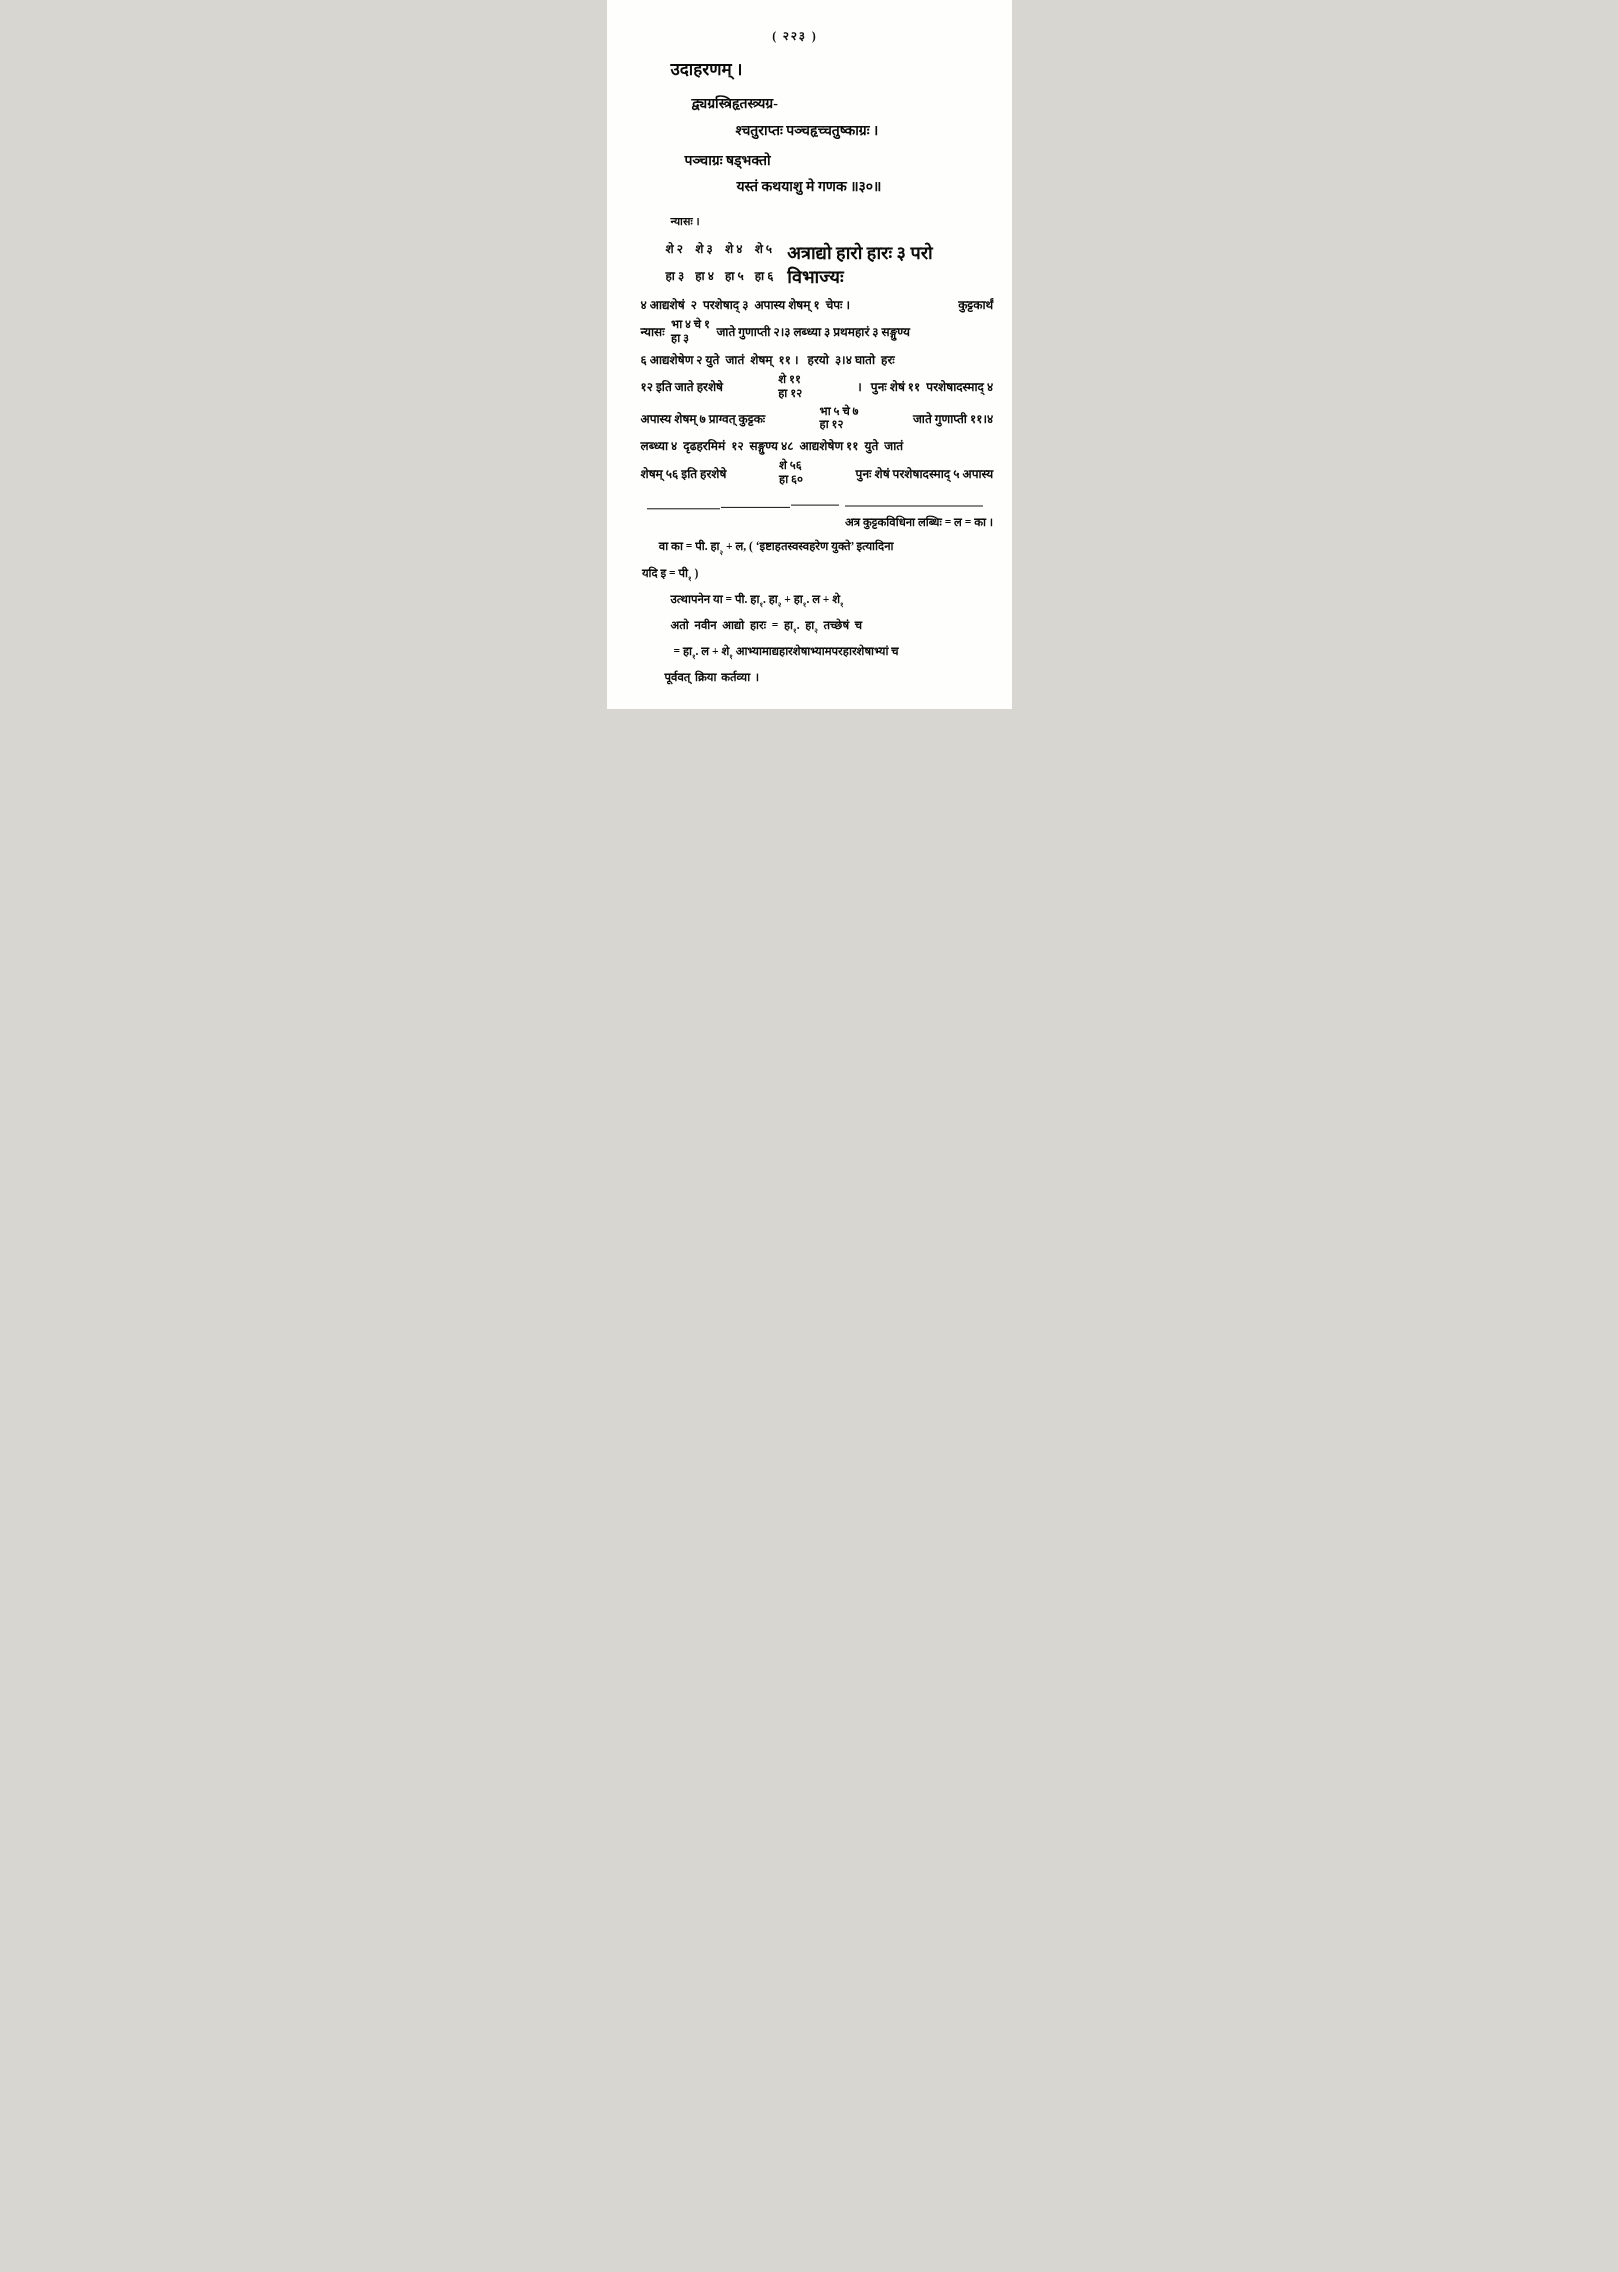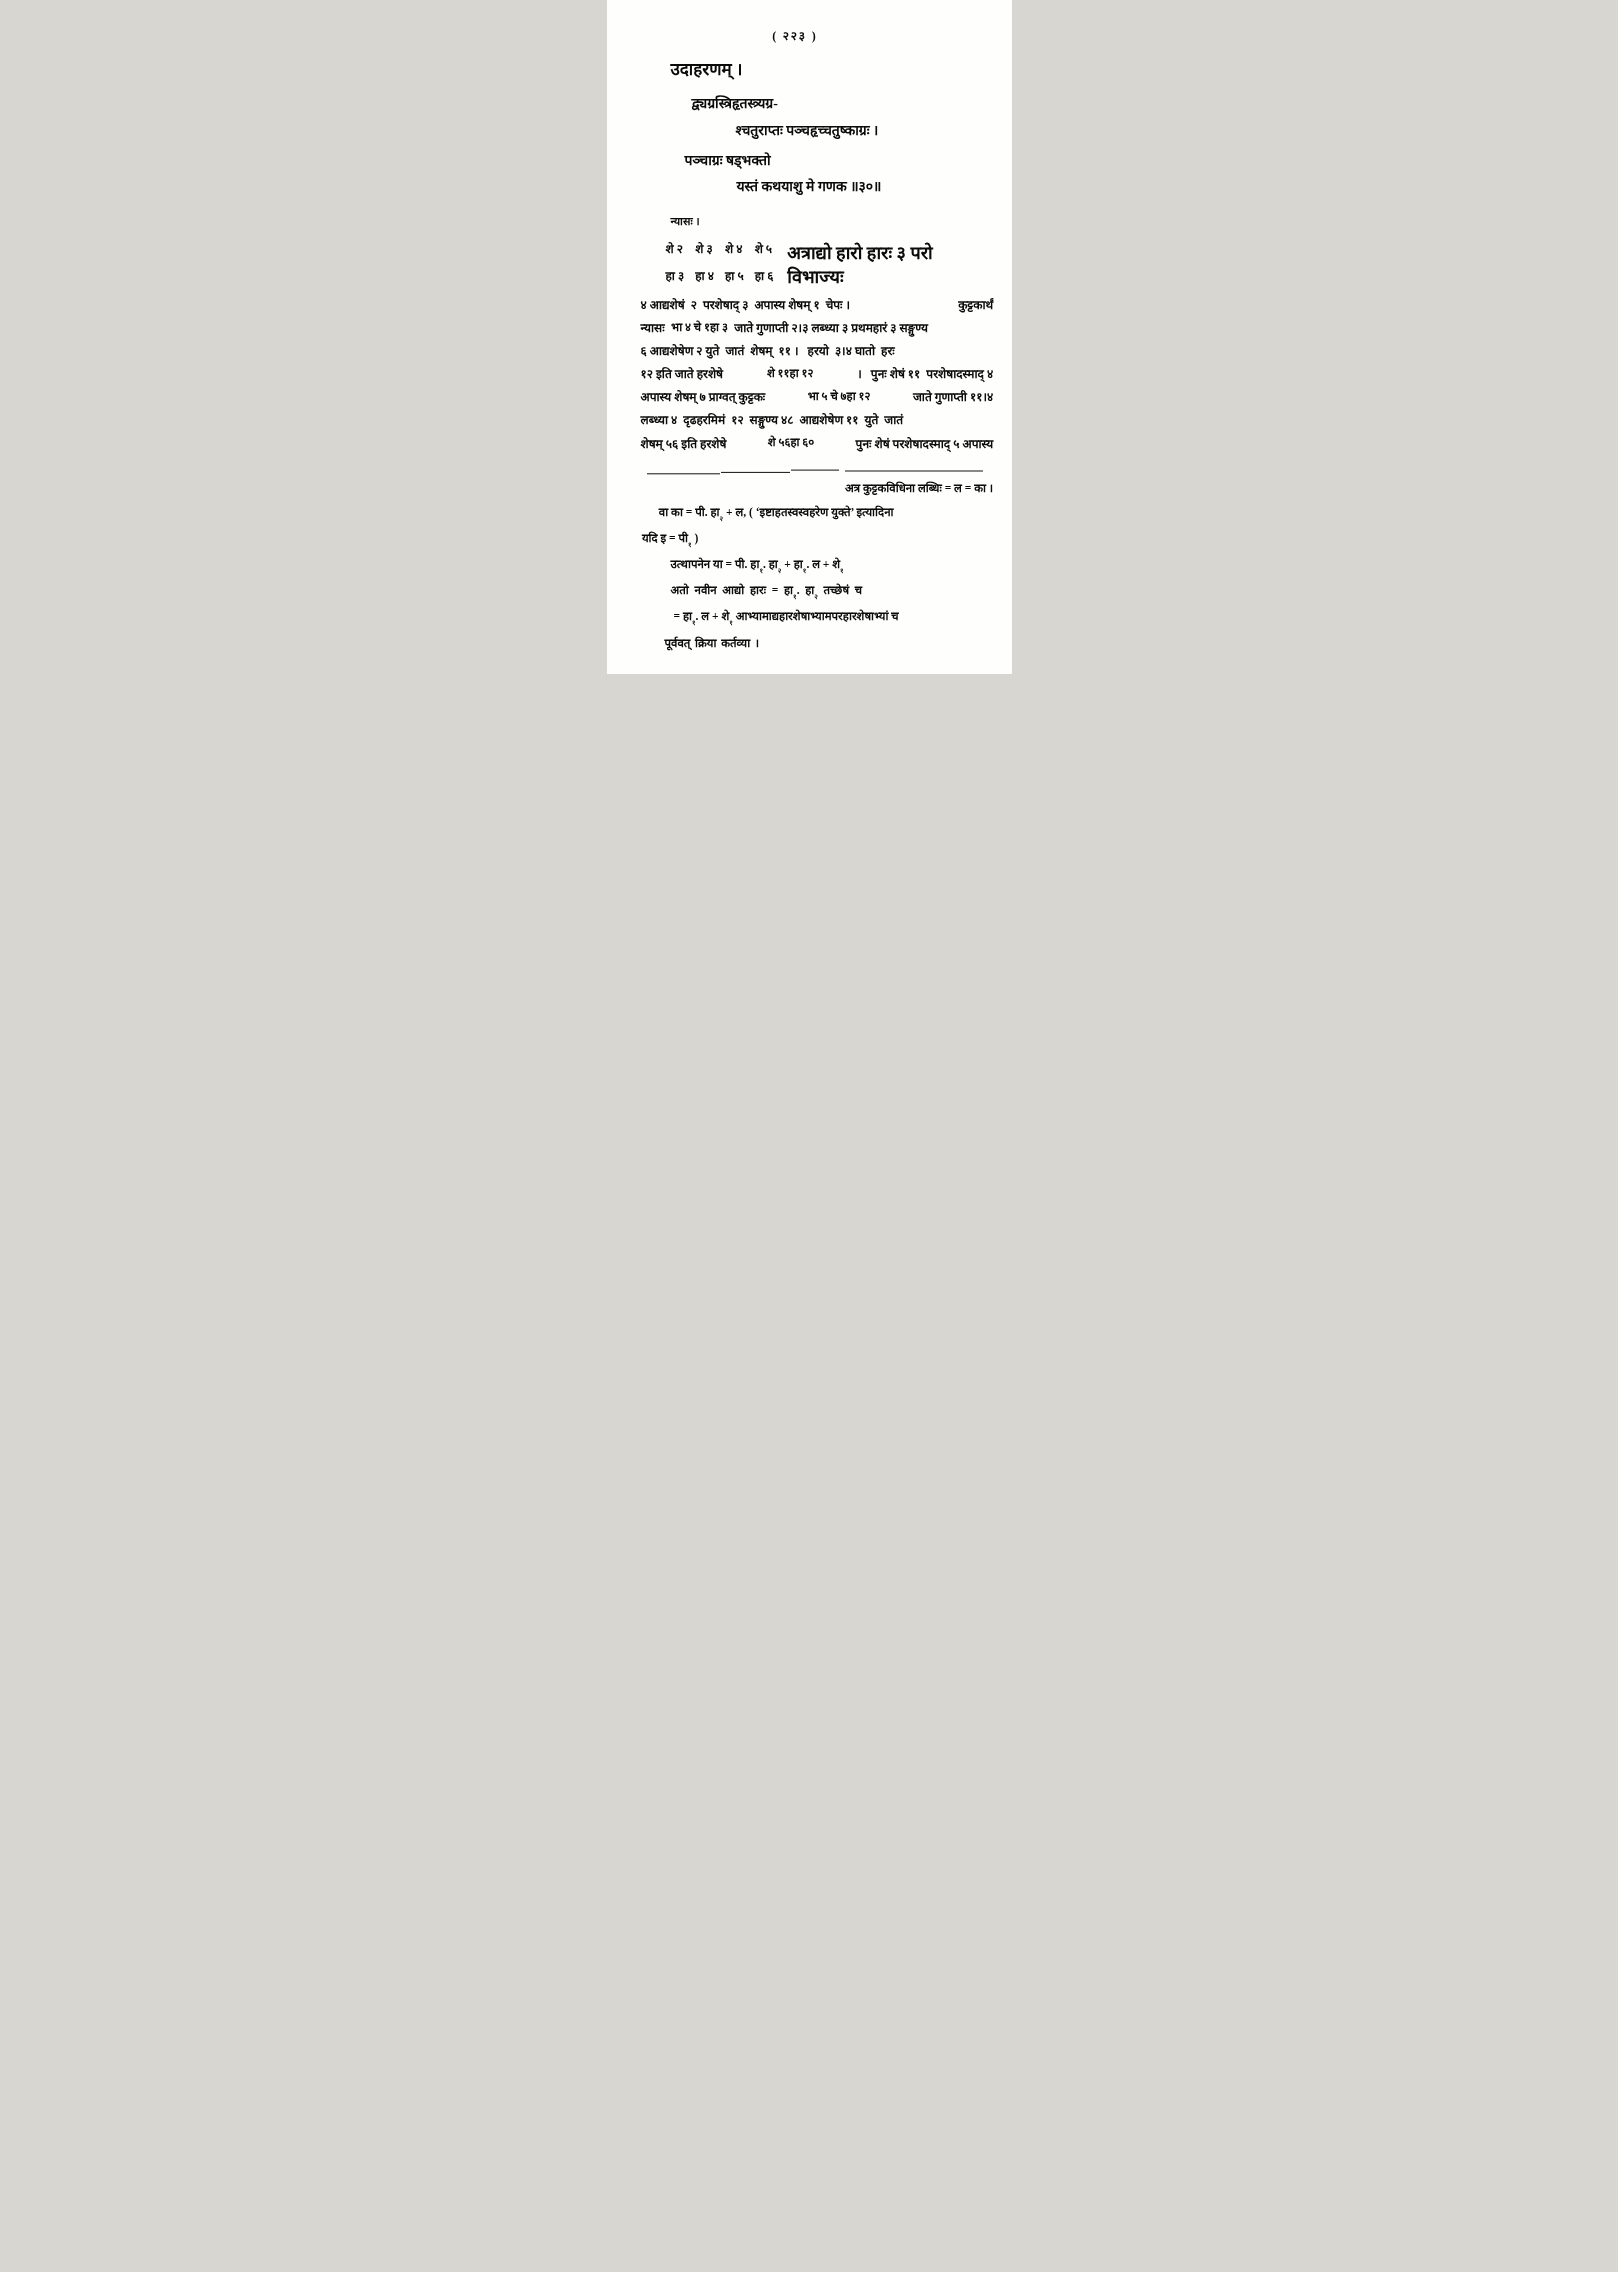--- a/index.html
+++ b/index.html
@@ -49,21 +49,21 @@
     align-items:center;
     gap:6.4px;
     margin-top:4.1px;
     white-space:pre-wrap;
     min-height:19px;
     font-family:Liberation Serif, serif;
   }
   .body-line.spread{justify-content:space-between;}
   .stack{
     display:inline-flex;
-    flex-direction:row;
+    flex-direction:column;
     align-items:flex-start;
     line-height:1.2;
     font-size:11.5px;
     white-space:pre;
   }
 
   .divider{margin:13.8px 0 0 6.9px;height:5.5px;}
   .divider span{display:inline-block;border-top:1.8px solid #121212;vertical-align:middle;}
   .divider .d1{width:73px;transform:translateY(2.3px);}
   .divider .d2{width:69px;transform:translateY(0.9px);margin-left:0.9px;}

